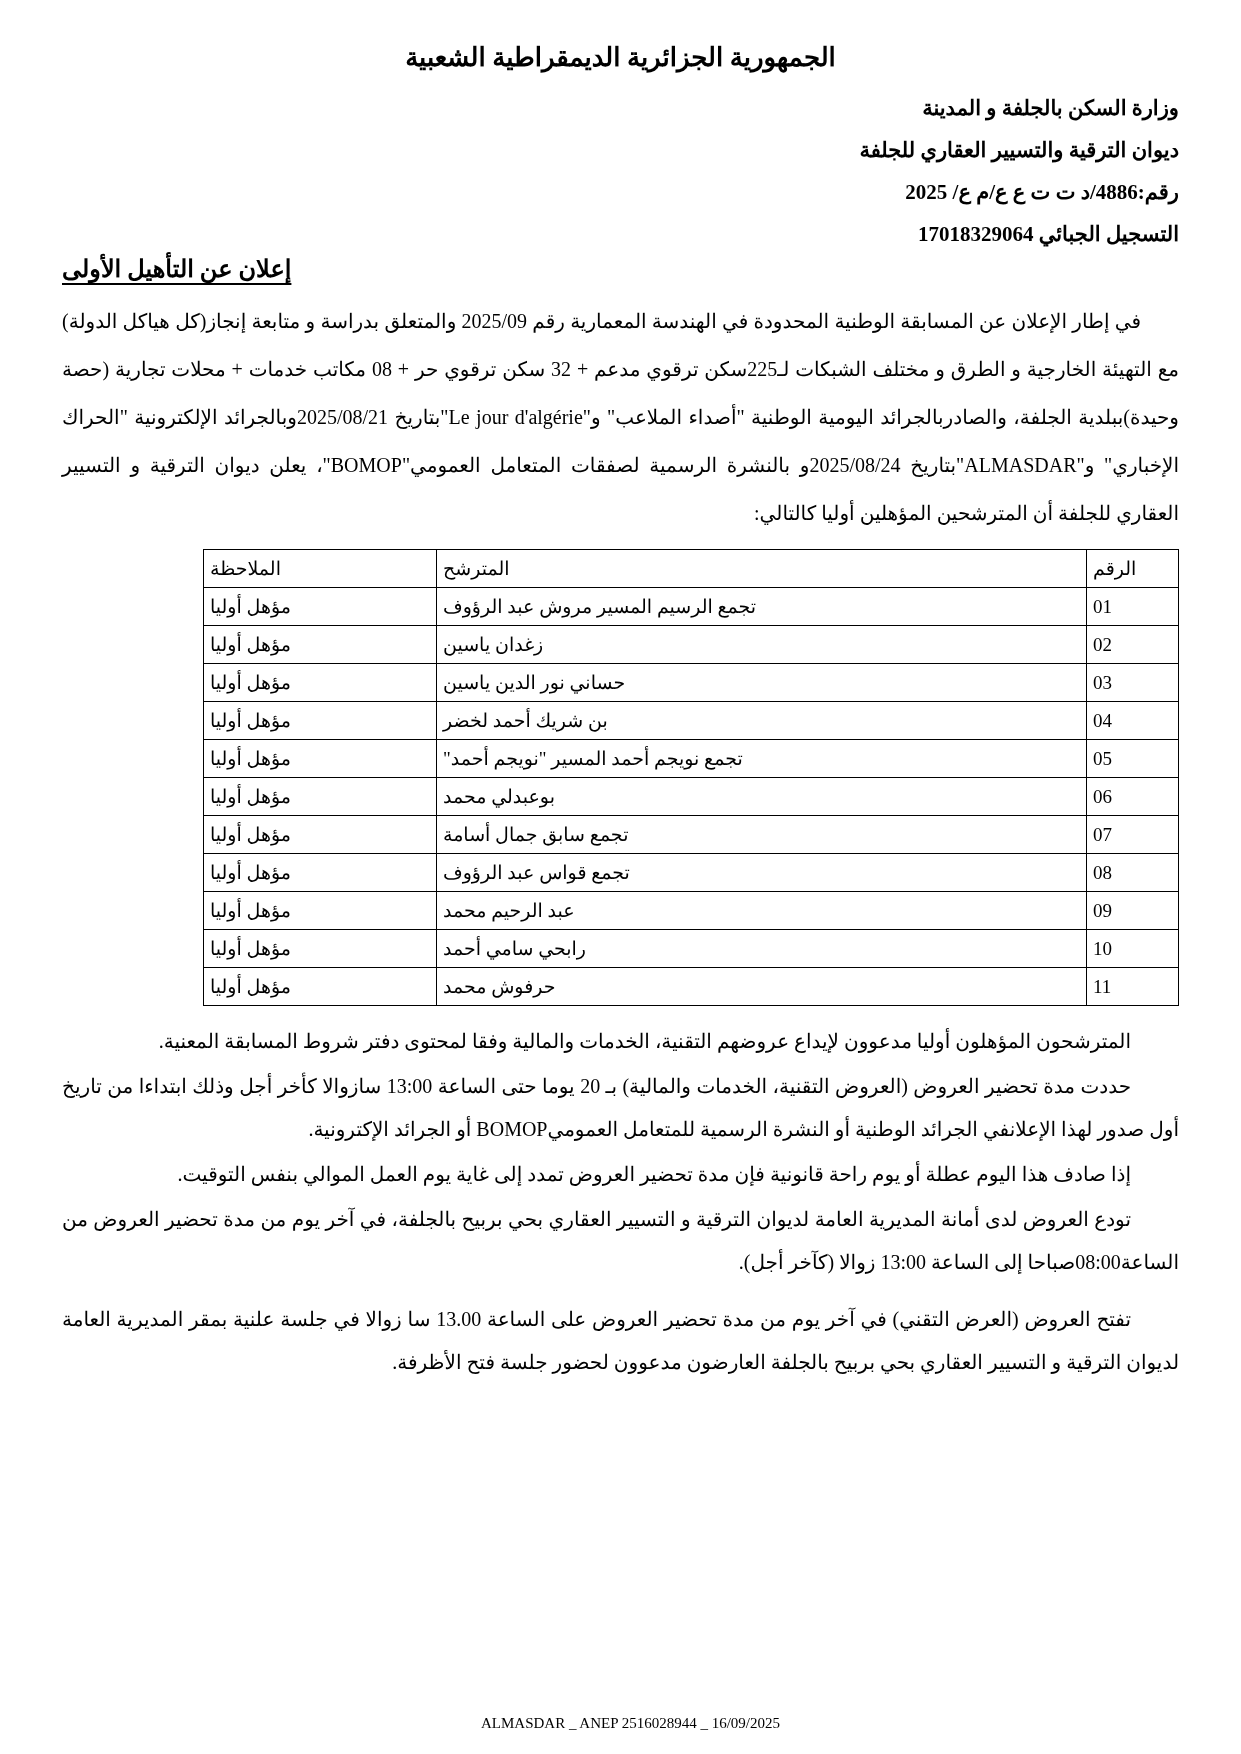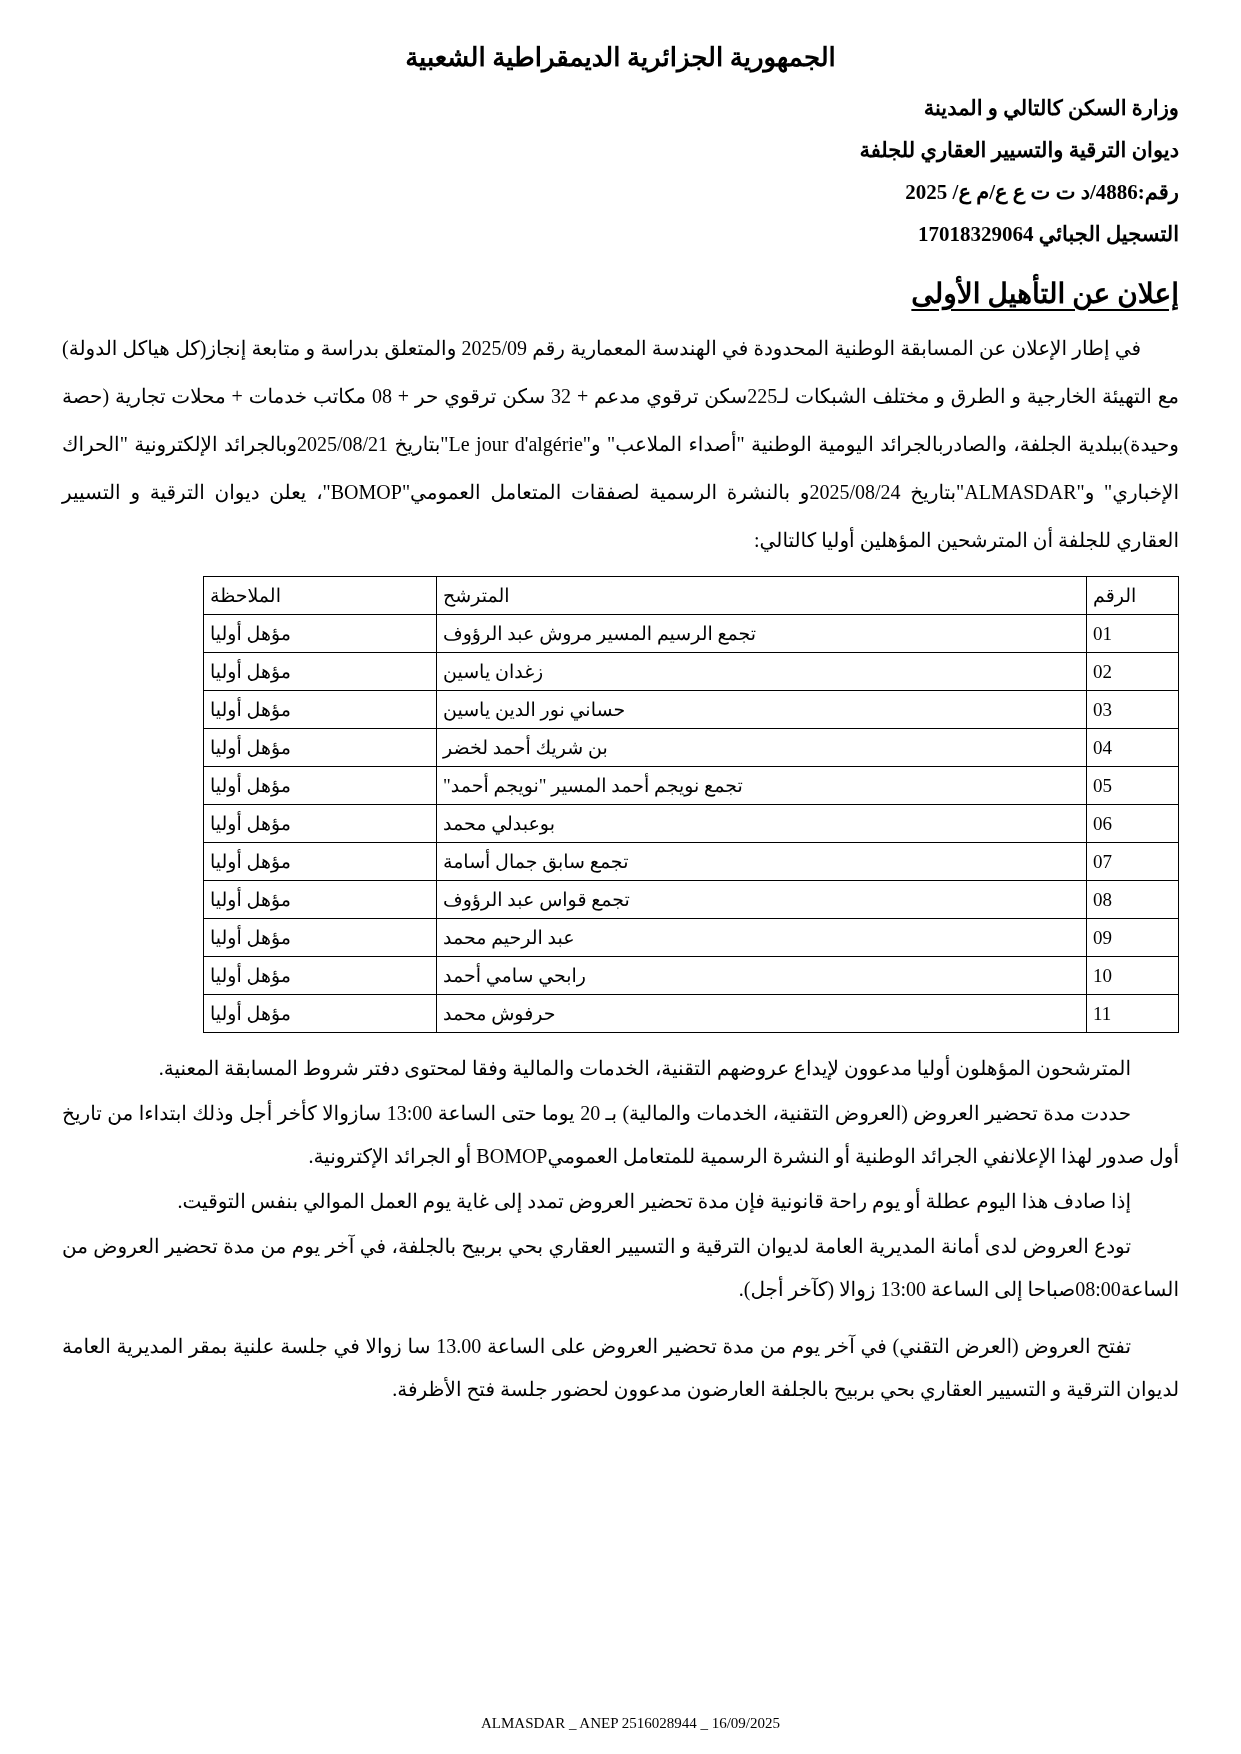--- a/index.html
+++ b/index.html
@@ -25,26 +25,25 @@
     font-weight: bold;
     margin-bottom: 14px;
   }
   .org-block {
     text-align: right;
     font-size: 21px;
     font-weight: bold;
     line-height: 2.0;
   }
   h2.announce {
-    text-align: right;
-    font-size: 28px;
+    text-align: left;
+    font-size: 24px;
     font-weight: bold;
     text-decoration: underline;
     text-underline-offset: 6px;
-    margin-top: 22px;
     margin-bottom: 14px;
   }
   p.intro {
     font-size: 20px;
     line-height: 2.4;
     text-align: justify;
     text-indent: 38px;
   }
   table.qual {
     border-collapse: collapse;
@@ -83,21 +82,21 @@
   }
 </style>
 </head>
 <body>
 
 <div class="page">
 
   <h1 class="republic">الجمهورية الجزائرية الديمقراطية الشعبية</h1>
 
   <div class="org-block">
-    <div>وزارة السكن كالتالي و المدينة</div>
+    <div>وزارة السكن بالجلفة و المدينة</div>
     <div>ديوان الترقية والتسيير العقاري للجلفة</div>
     <div>رقم:4886/د ت ت ع ع/م ع/ 2025</div>
     <div>التسجيل الجبائي 17018329064</div>
   </div>
 
   <h2 class="announce">إعلان عن التأهيل الأولى</h2>
 
   <p class="intro">في إطار الإعلان عن المسابقة الوطنية المحدودة في الهندسة المعمارية رقم 2025/09 والمتعلق بدراسة و متابعة إنجاز(كل هياكل الدولة) مع التهيئة الخارجية و الطرق و مختلف الشبكات لـ225سكن ترقوي مدعم + 32 سكن ترقوي حر + 08 مكاتب خدمات + محلات تجارية (حصة وحيدة)ببلدية الجلفة، والصادربالجرائد اليومية الوطنية "أصداء الملاعب" و"Le jour d'algérie"بتاريخ 2025/08/21وبالجرائد الإلكترونية "الحراك الإخباري" و"ALMASDAR"بتاريخ 2025/08/24و بالنشرة الرسمية لصفقات المتعامل العمومي"BOMOP"، يعلن ديوان الترقية و التسيير العقاري للجلفة أن المترشحين المؤهلين أوليا كالتالي:</p>
 
   <table class="qual">

